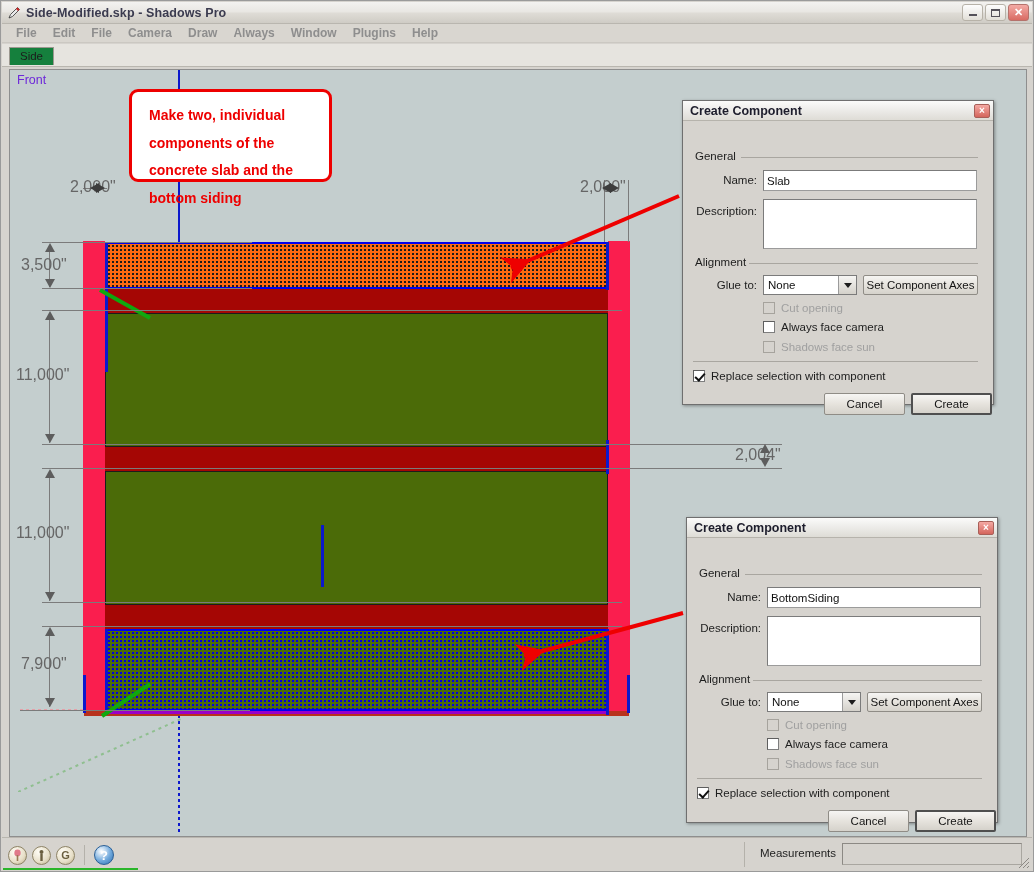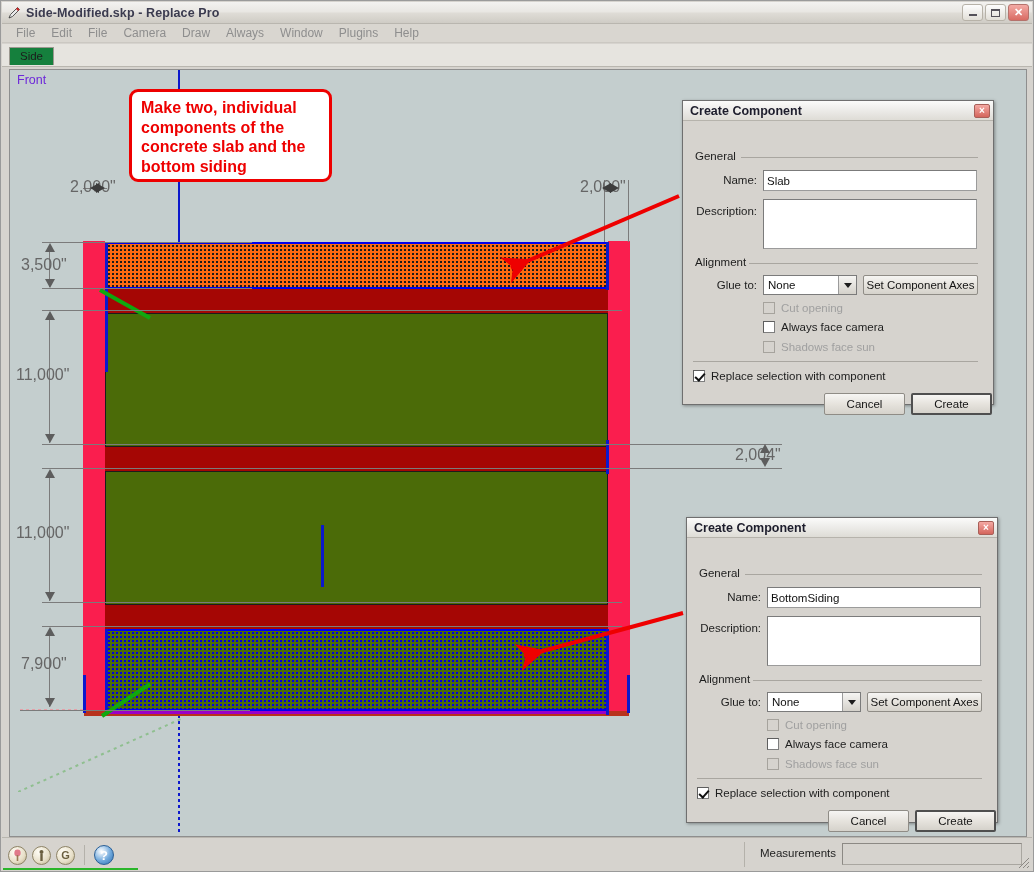--- a/index.html
+++ b/index.html
@@ -56,20 +56,21 @@
   .min-glyph { width:8px; height:2px; background:#55525a; margin-top:5px; }
   .max-glyph { width:9px; height:8px; border:1px solid #55525a; border-top-width:2px; box-sizing:border-box;}
 
   
   .menubar {
     position: absolute; left: 1px; top: 23px; right: 1px; height: 19px;
     background: #d9d6d0;
     border-bottom: 1px solid #cbc8c2;
     display: flex; align-items: center; padding-left: 6px;
     box-sizing: border-box;
+    font-weight: bold;
   }
   .menu-item {
     font-size: 12px; color: #8e8e8e; padding: 1px 8px;
     white-space: nowrap;
   }
 
   
   .tabstrip {
     position: absolute; left: 1px; top: 43px; right: 1px; height: 23px;
     background: #e6e4df;
@@ -180,21 +181,21 @@
   
   .callout {
     position: absolute; left: 128px; top: 88px; width: 203px; height: 93px;
     background: #ffffff;
     border: 3px solid #ee0000;
     border-radius: 9px;
     box-sizing: border-box;
     padding: 6px 8px 0 9px;
   }
   .callout p {
-    margin: 0; font-size: 16px; line-height: 19.5px;
+    margin: 8px; font-size: 14px; line-height: 19.5px;
     color: #ee0000; font-weight: bold;
   }
 
   
   .overlay-svg {
     position: absolute; left: 0; top: 0; width: 1034px; height: 872px;
     pointer-events: none;
   }
 
   
@@ -330,21 +331,21 @@
 <div id="app">
 
   <div class="titlebar">
     <div class="title-icon">
       <svg width="16" height="16" viewBox="0 0 16 16">
         <path d="M3 13 L4.5 9.5 L11.5 2.5 L13.5 4.5 L6.5 11.5 Z" fill="#e8e8e8" stroke="#555" stroke-width="1"></path>
         <path d="M11.5 2.5 L13.5 4.5 L12 6 L10 4 Z" fill="#cc2222"></path>
         <path d="M3 13 L4.3 12.3 L3.7 11.7 Z" fill="#333"></path>
       </svg>
     </div>
-    <div class="title-text">Side-Modified.skp - Replace Pro</div>
+    <div class="title-text">Side-Modified.skp - Shadows Pro</div>
     <div class="win-buttons">
       <div class="win-btn">
         <div class="g">
             <div class="min-glyph"></div>
           </div>
       </div>
       <div class="win-btn">
         <div class="g">
             <div class="max-glyph"></div>
           </div>

